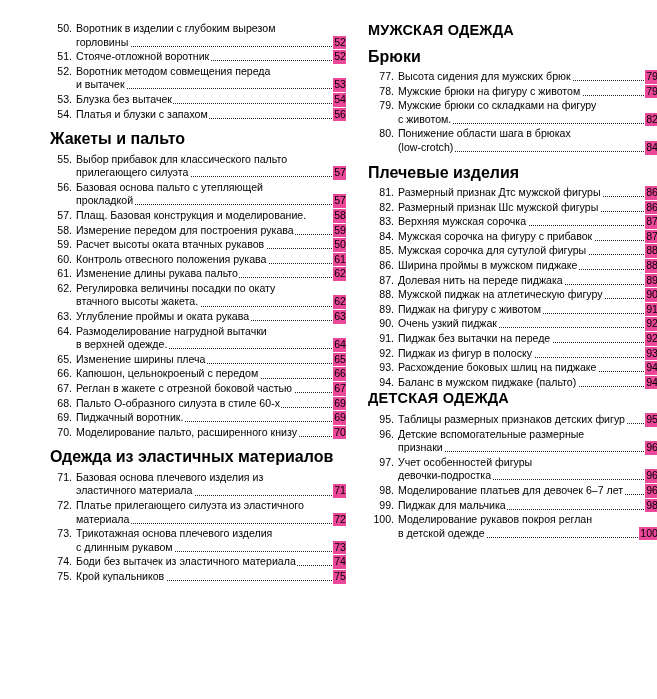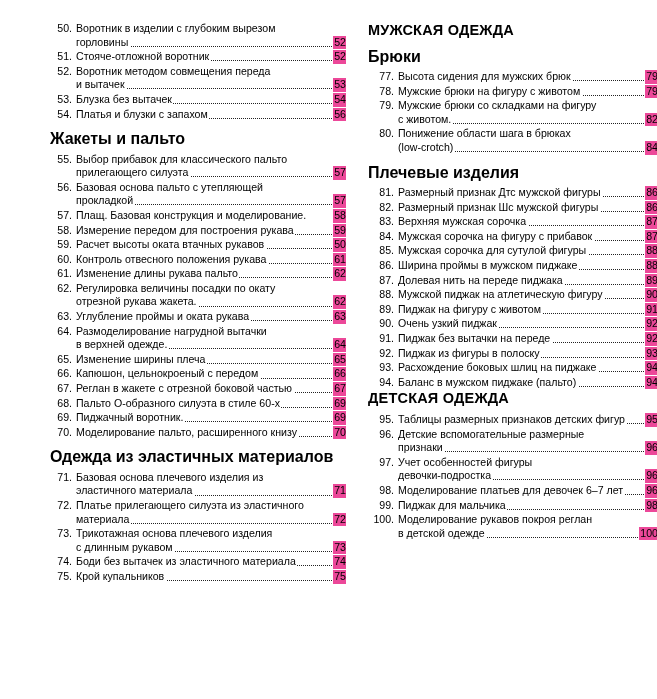--- a/index.html
+++ b/index.html
@@ -166,21 +166,21 @@
           <span class="num">60.</span>
           <span class="line"><span class="txt">Контроль отвесного положения рукава</span><span class="dots"></span><span class="pg">61</span></span>
         </li>
         <li class="entry">
           <span class="num">61.</span>
           <span class="line"><span class="txt">Изменение длины рукава пальто</span><span class="dots"></span><span class="pg">62</span></span>
         </li>
         <li class="entry">
           <span class="num">62.</span>
           <span class="cont"><span class="txt">Регулировка величины посадки по окату</span></span>
-          <span class="line"><span class="txt">отрезной рукава жакета.</span><span class="dots"></span><span class="pg">62</span></span>
+          <span class="line"><span class="txt">втачного высоты жакета.</span><span class="dots"></span><span class="pg">62</span></span>
         </li>
         <li class="entry">
           <span class="num">63.</span>
           <span class="line"><span class="txt">Углубление проймы и оката рукава</span><span class="dots"></span><span class="pg">63</span></span>
         </li>
         <li class="entry">
           <span class="num">64.</span>
           <span class="cont"><span class="txt">Размоделирование нагрудной вытачки</span></span>
           <span class="line"><span class="txt">в верхней одежде.</span><span class="dots"></span><span class="pg">64</span></span>
         </li>
@@ -300,21 +300,21 @@
         <li class="entry wide">
           <span class="num">90.</span>
           <span class="line"><span class="txt">Очень узкий пиджак</span><span class="dots"></span><span class="pg">92</span></span>
         </li>
         <li class="entry wide">
           <span class="num">91.</span>
           <span class="line"><span class="txt">Пиджак без вытачки на переде</span><span class="dots"></span><span class="pg">92</span></span>
         </li>
         <li class="entry wide">
           <span class="num">92.</span>
-          <span class="line"><span class="txt">Пиджак из фигуры в полоску</span><span class="dots"></span><span class="pg">93</span></span>
+          <span class="line"><span class="txt">Пиджак из фигур в полоску</span><span class="dots"></span><span class="pg">93</span></span>
         </li>
         <li class="entry wide">
           <span class="num">93.</span>
           <span class="line"><span class="txt">Расхождение боковых шлиц на пиджаке</span><span class="dots"></span><span class="pg">94</span></span>
         </li>
         <li class="entry wide">
           <span class="num">94.</span>
           <span class="line"><span class="txt">Баланс в мужском пиджаке (пальто)</span><span class="dots"></span><span class="pg">94</span></span>
         </li>
       </ul>

